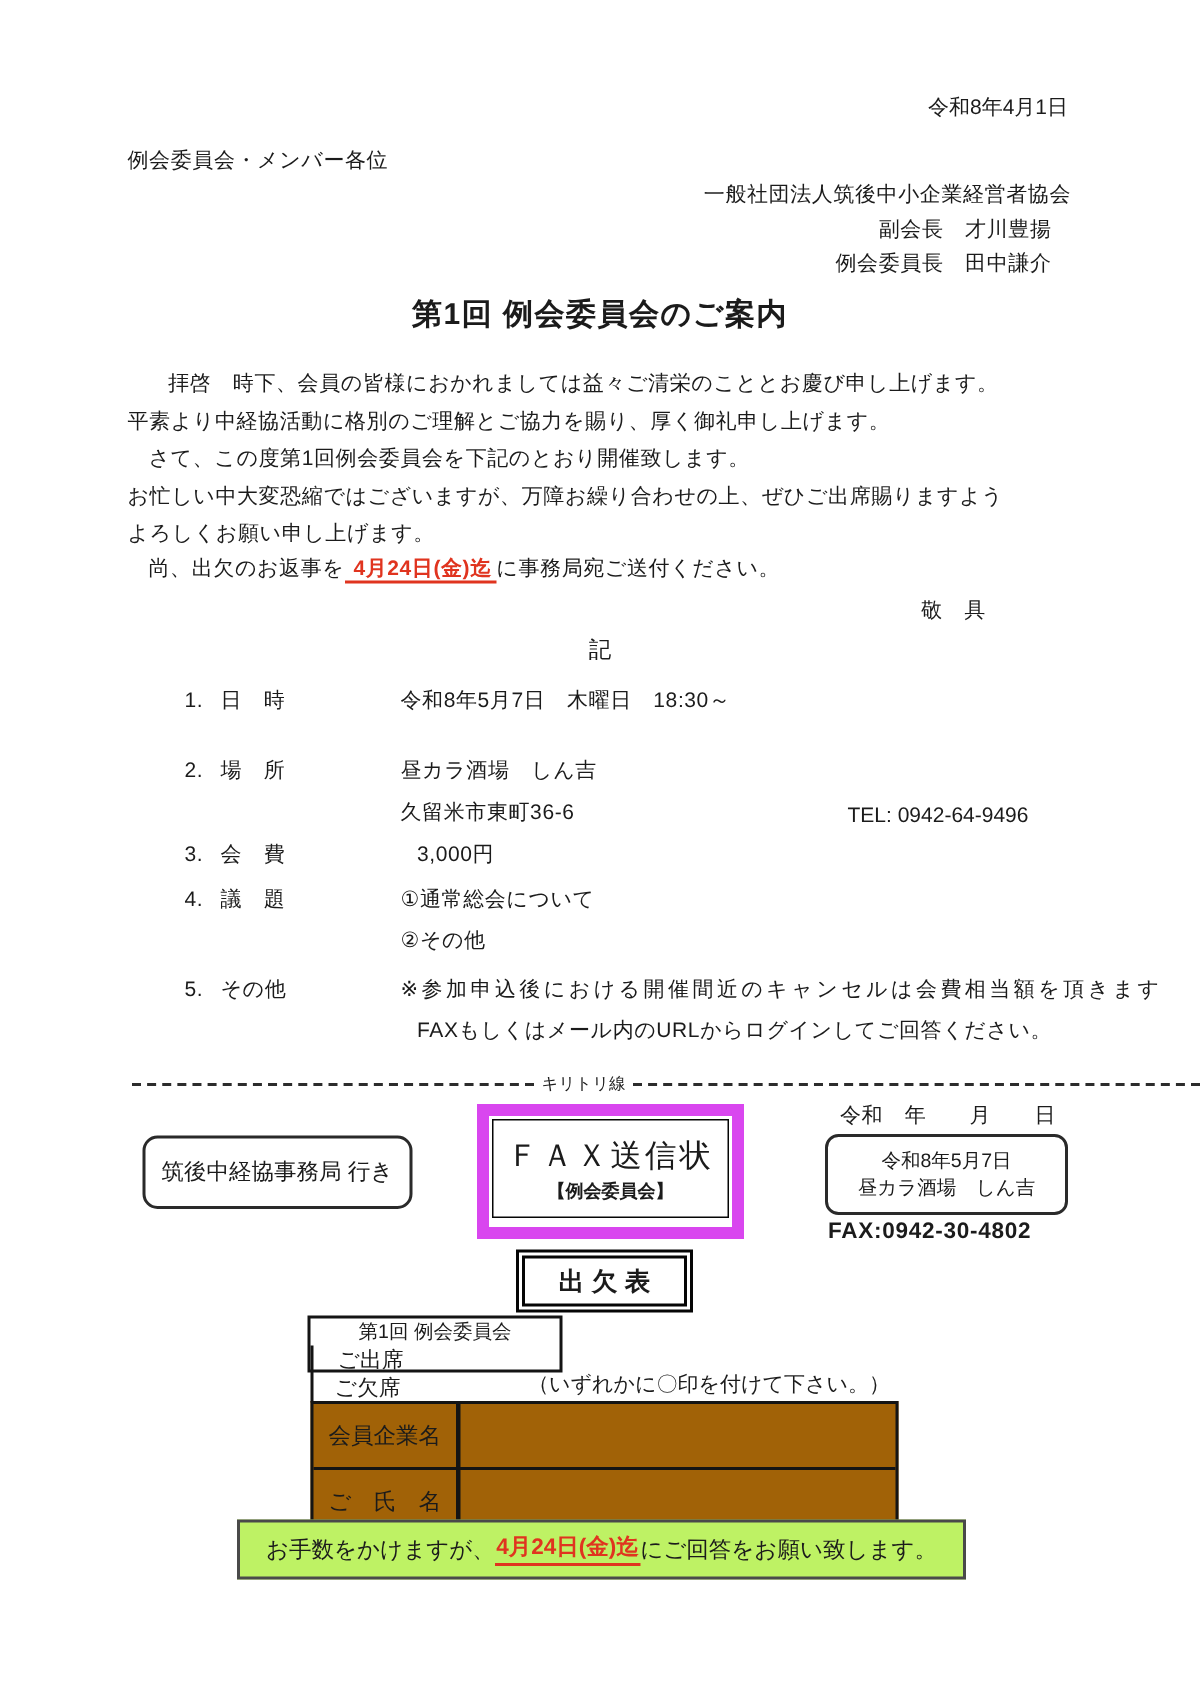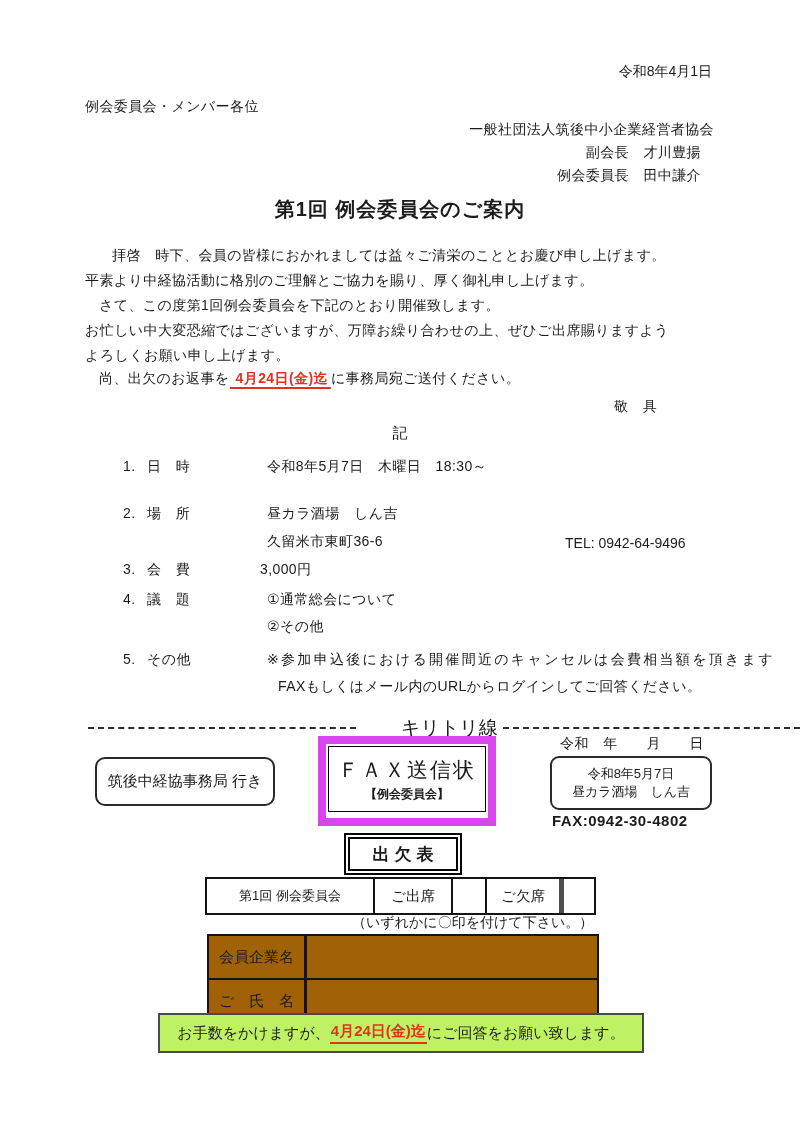--- a/index.html
+++ b/index.html
@@ -19,21 +19,21 @@
   }
   .red-deadline2 {
     color:#e0341f; font-weight:bold;
     border-bottom:2px solid #e0341f; padding:0 1px 1px 1px;
   }
   .clip-line { overflow:hidden; }
   
   .cutline { display:flex; align-items:center; width:712px; }
   .cutline .seg-l { width:268px; border-top:2px dashed #2c2c2c; margin-right:5px; }
   .cutline .seg-r { flex:1; border-top:2px dashed #2c2c2c; margin-left:5px; }
-  .cutline .cutline-label { font-size:19px;margin-left:40px; }
+  .cutline .cutline-label { font-size:11px; }
   
   .round-box { border:2px solid #2a2a2a; border-radius:10px; display:flex; align-items:center; justify-content:center; }
   .fax-box-outer { border:8px solid #d946ef; background:#fff; }
   .fax-box-inner { margin:2px; border:1px solid #050505; height:calc(100% - 10px); display:flex; flex-direction:column; align-items:center; justify-content:center; }
   .fax-box-title { font-size:21px; letter-spacing:2px; }
   .fax-box-sub { font-size:12px; font-weight:bold; margin-top:2px; }
   .attn-title-outer { border:2px solid #050505; padding:2px; }
   .attn-title-inner { border:2px solid #050505; height:100%; box-sizing:border-box; display:flex; align-items:center; justify-content:center; font-size:17px; font-weight:bold; letter-spacing:5px; text-indent:5px; }
   
   .att-table { display:flex; border:2px solid #141414; height:34px; background:#fff; }
@@ -79,21 +79,21 @@
   <div class="abs fs15" style="top:458px; left:267px;">令和8年5月7日　木曜日　18:30～</div>
 
   <div class="abs fs15" style="top:505px; left:123px;">2.</div>
   <div class="abs fs15" style="top:505px; left:147px;">場　所</div>
   <div class="abs fs15" style="top:505px; left:267px;">昼カラ酒場　しん吉</div>
   <div class="abs fs15" style="top:533px; left:267px;">久留米市東町36-6</div>
   <div class="abs fs14" style="top:535px; left:565px;">TEL: 0942-64-9496</div>
 
   <div class="abs fs15" style="top:561px; left:123px;">3.</div>
   <div class="abs fs15" style="top:561px; left:147px;">会　費</div>
-  <div class="abs fs15" style="top:561px; left:260px;">3,000円</div>
+  <div class="abs fs15" style="top:561px; left:278px;">3,000円</div>
 
   <div class="abs fs15" style="top:591px; left:123px;">4.</div>
   <div class="abs fs15" style="top:591px; left:147px;">議　題</div>
   <div class="abs fs15" style="top:591px; left:267px;">①通常総会について</div>
   <div class="abs fs15" style="top:618px; left:267px;">②その他</div>
 
   <div class="abs fs15" style="top:651px; left:123px;">5.</div>
   <div class="abs fs15" style="top:651px; left:147px;">その他</div>
   <div class="abs fs15 clip-line" style="top:651px; left:267px; width:533px; letter-spacing:2.3px;">※参加申込後における開催間近のキャンセルは会費相当額を頂きます</div>
   <div class="abs fs15" style="top:678px; left:278px;">FAXもしくはメール内のURLからログインしてご回答ください。</div>
@@ -119,21 +119,21 @@
   <div class="abs round-box" style="top:756px; left:550px; width:158px; height:50px; border-radius:9px; flex-direction:column; font-size:13px; line-height:1.4;">
     <div>令和8年5月7日</div>
     <div>昼カラ酒場　しん吉</div>
   </div>
   <div class="abs" style="top:812px; left:552px; font-size:15px; font-weight:bold; letter-spacing:0.5px;">FAX:0942-30-4802</div>
 
   <div class="abs attn-title-outer" style="top:833px; left:344px; width:110px; height:34px;">
     <div class="attn-title-inner">出欠表</div>
   </div>
 
-  <div class="abs att-table" style="top:877px; left:205px;">
+  <div class="abs att-table" style="top:877px; left:205px;flex-direction:column;">
     <div class="att-cell" style="width:166px; font-size:13px;">第1回 例会委員会</div>
     <div class="att-cell" style="width:76px; font-size:14.5px;">ご出席</div>
     <div class="att-cell" style="width:32px;"></div>
     <div class="att-cell" style="width:72px; font-size:14.5px;">ご欠席</div>
     <div class="att-cell thick" style="width:30px;"></div>
   </div>
 
   <div class="abs" style="top:914px; left:352px; font-size:14px;">（いずれかに〇印を付けて下さい。）</div>
 
   <div class="abs form-table" style="top:934px; left:207px; width:388px;">

